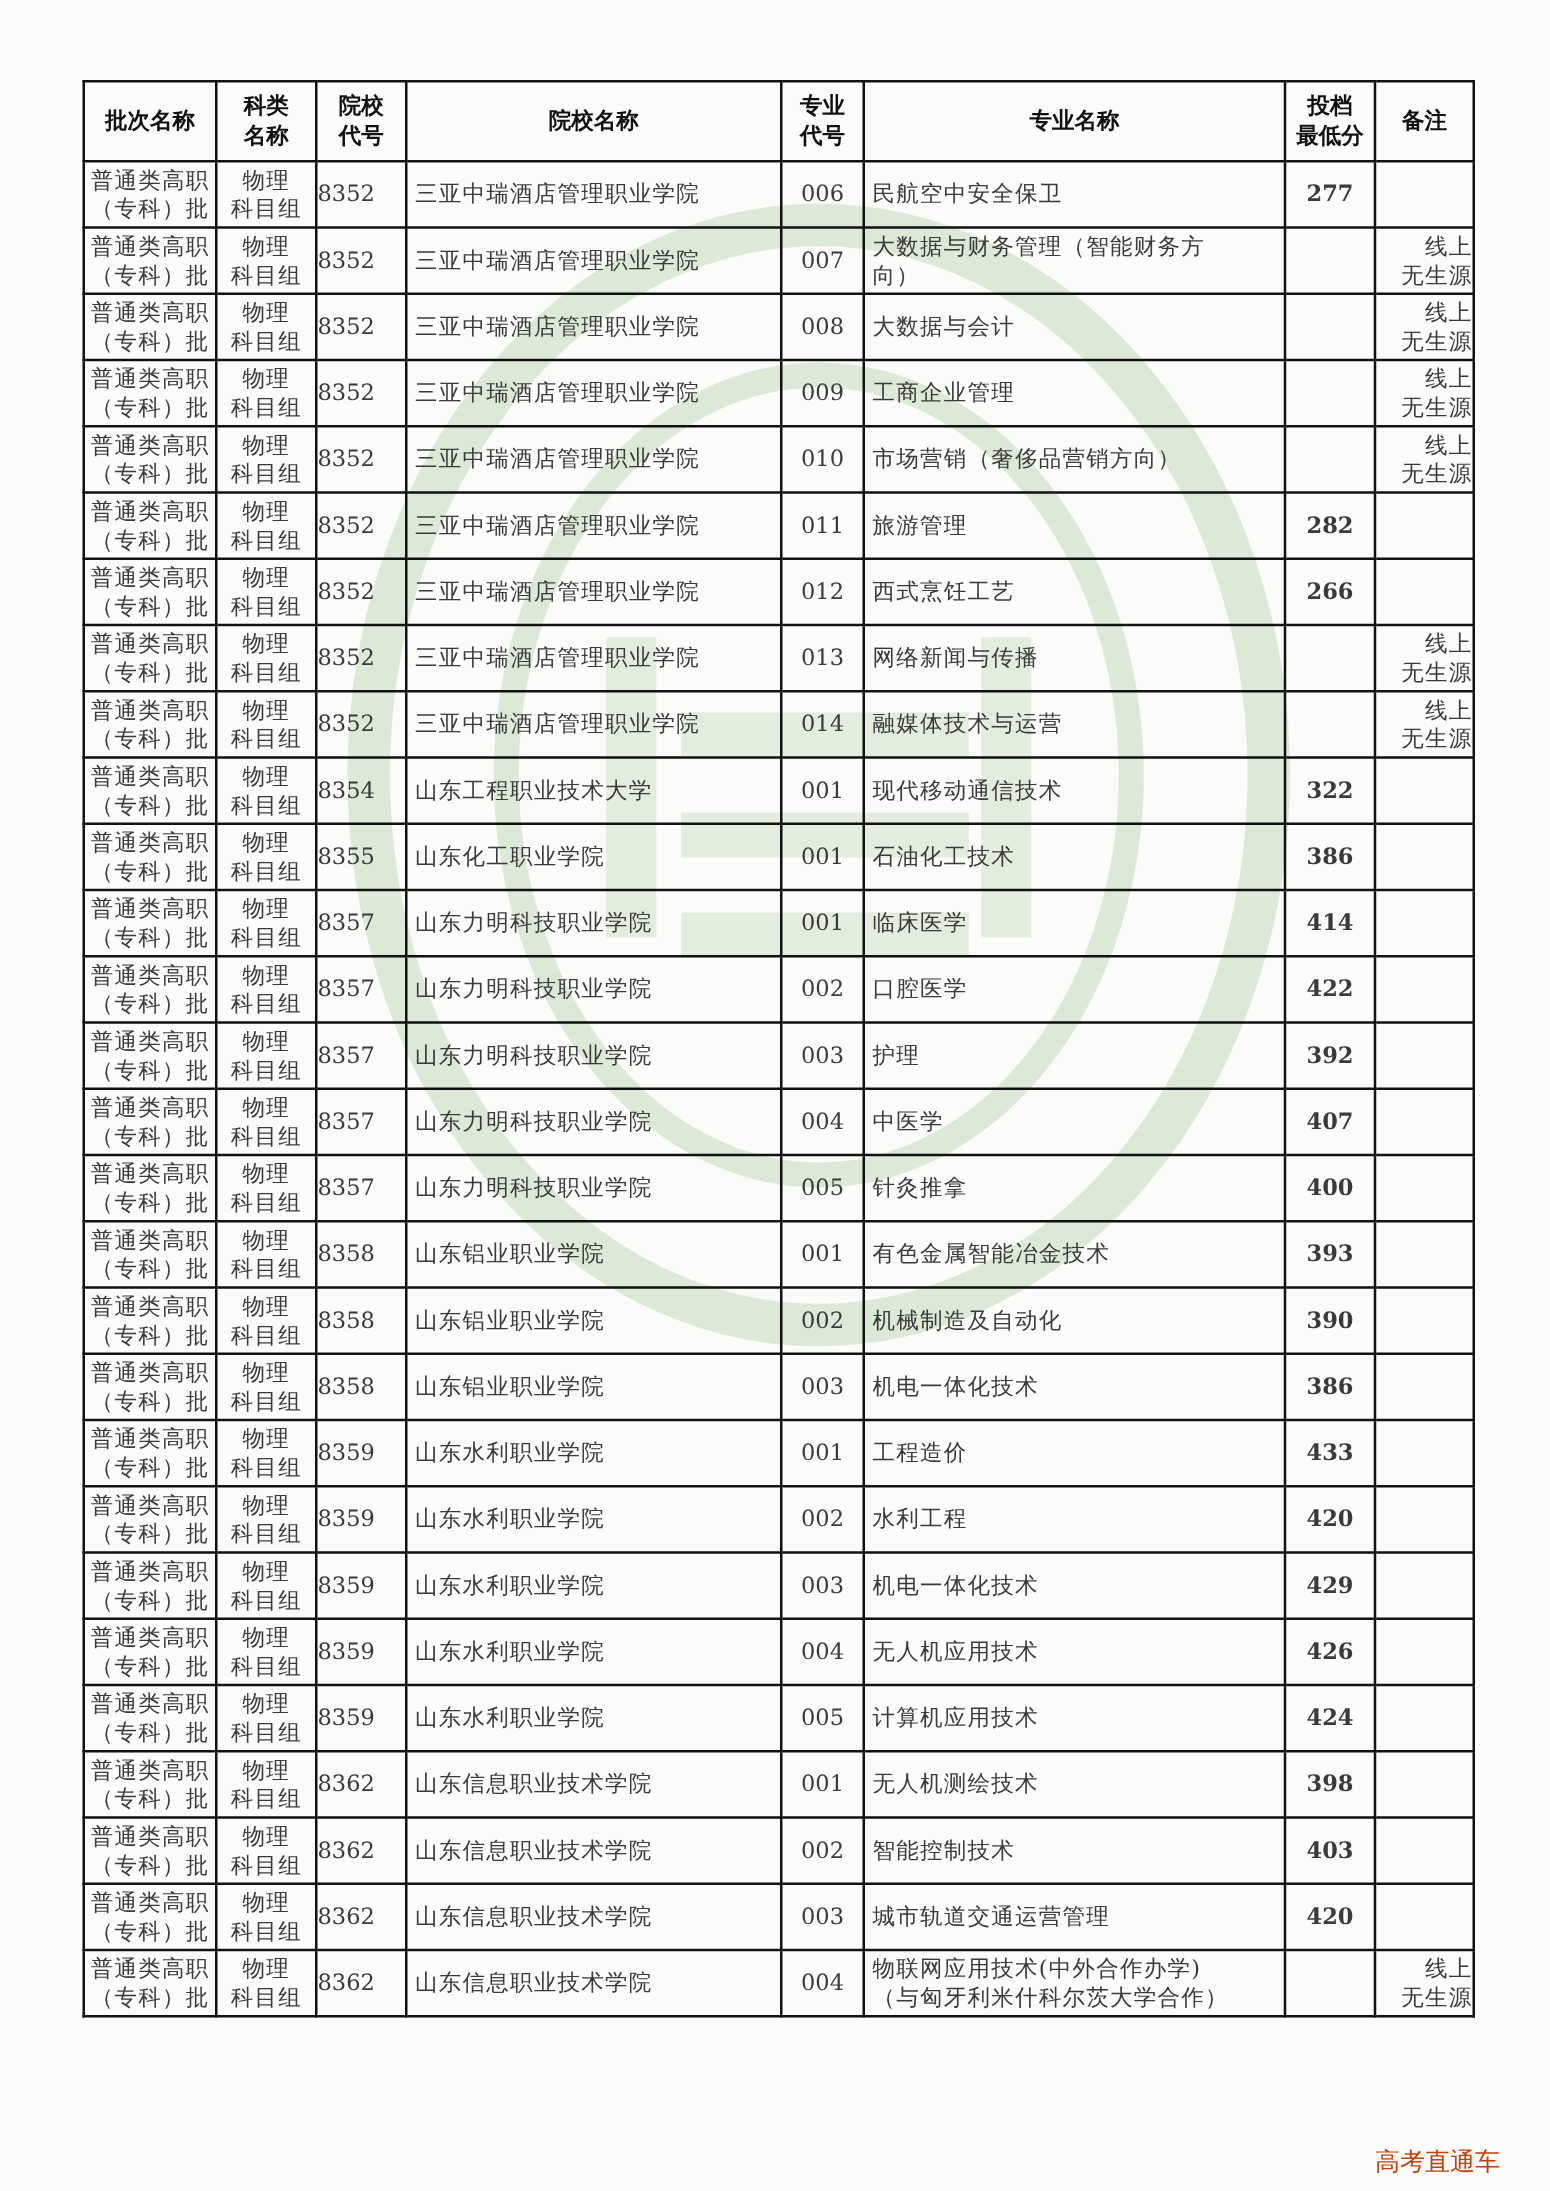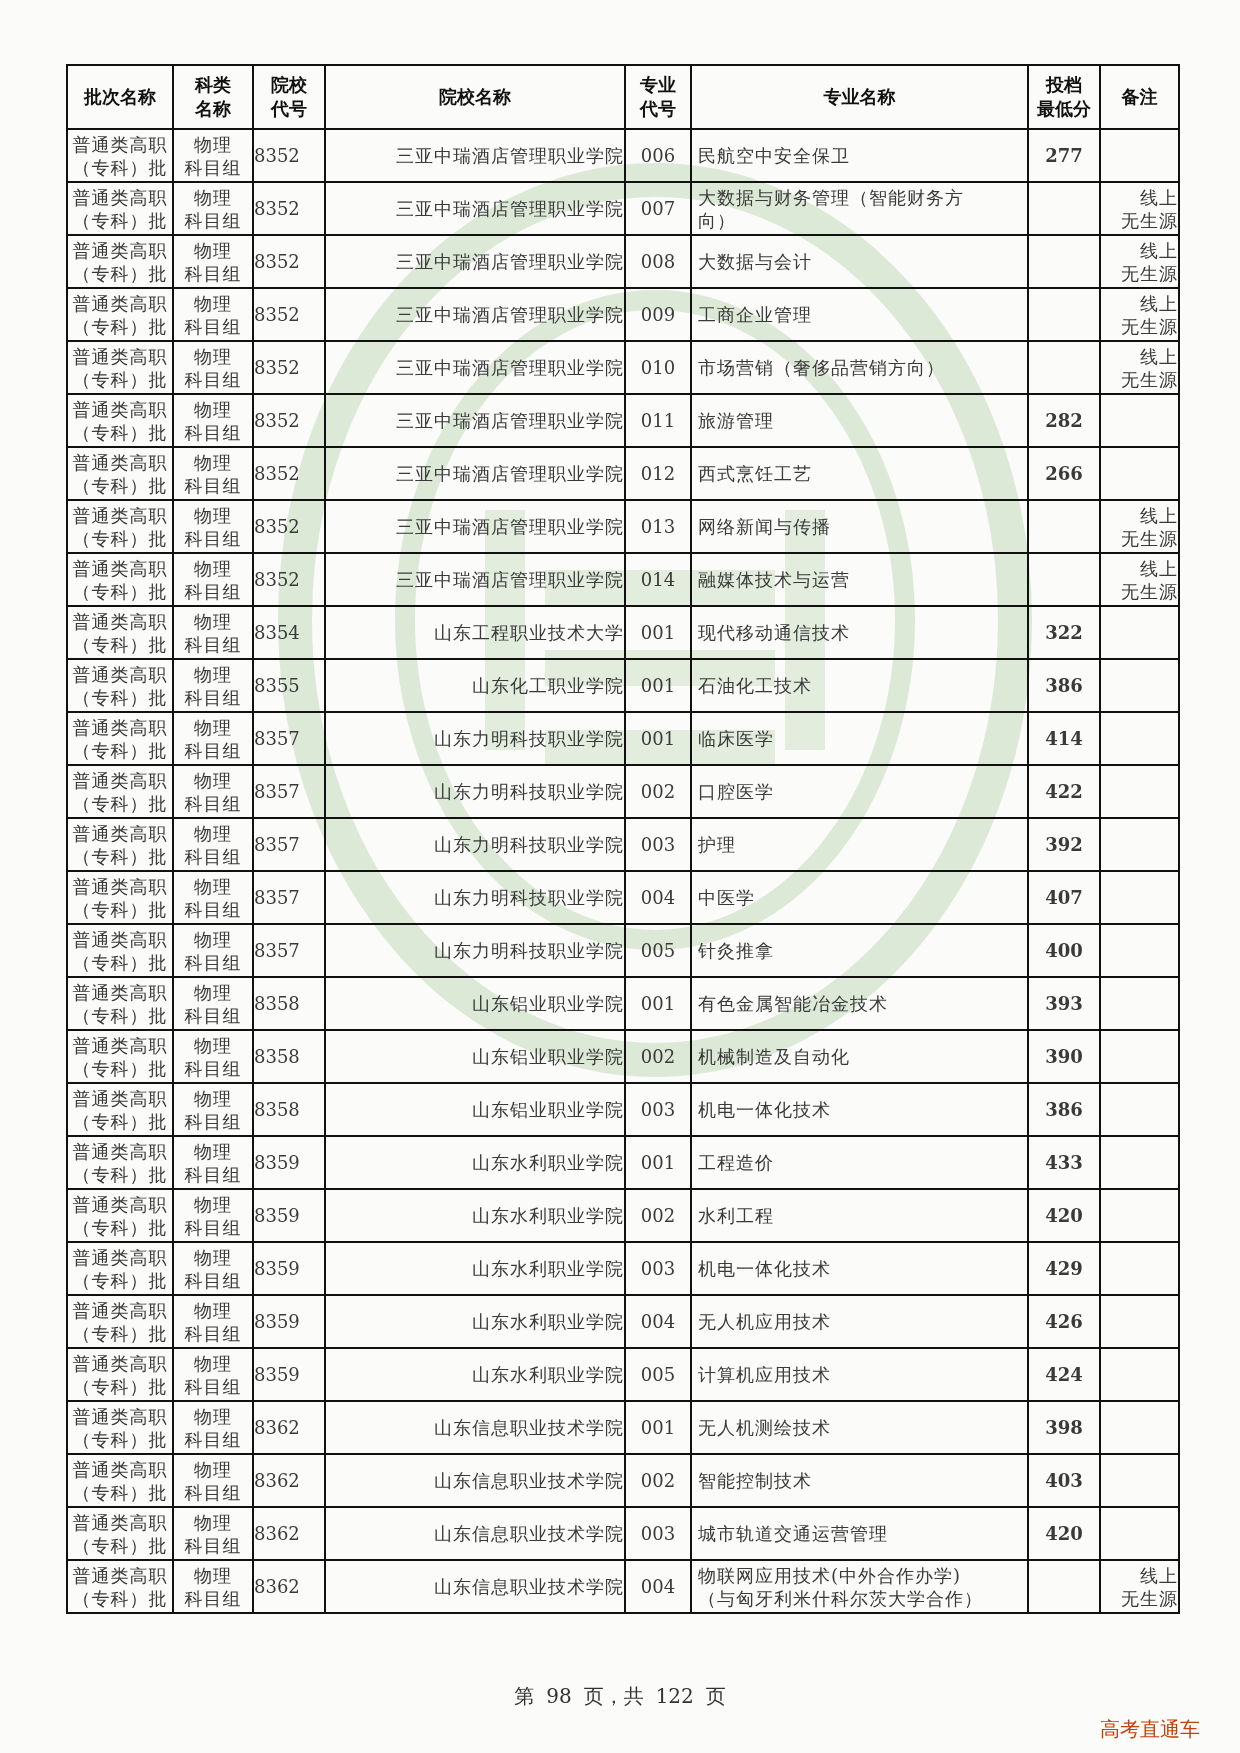--- a/index.html
+++ b/index.html
@@ -68,21 +68,21 @@
     }
     table.scores tbody td {
       height: 51px;
       font-size: 18px;
       line-height: 23px;
       color: #3a3a3a;
     }
     .c-batch { text-align: center; letter-spacing: 1px; }
     .c-cat { text-align: center; letter-spacing: 1px; }
     .c-code { text-align: left; }
-    .c-school { text-align: right; padding-left: 6px !important; letter-spacing: 1px; }
+    .c-school { text-align: left; padding-left: 6px !important; letter-spacing: 1px; }
     .c-mcode { text-align: center; }
     .c-major { text-align: left; padding-left: 6px !important; letter-spacing: 1px; border-radius: 15px; }
     .c-score { text-align: center; font-weight: bold; }
     .c-note { text-align: right; letter-spacing: 1px; }
     .two-line { display: block; }
     .footer {
       position: absolute;
       top: 1683px;
       left: 0;
       width: 1240px;
@@ -688,18 +688,15 @@
           </td>
           <td class="c-score"></td>
           <td class="c-note">
             <span class="two-line">线上</span>
             <span class="two-line">无生源</span>
           </td>
         </tr>
       </tbody>
   </table>
 
-  <div class="footer">
-    <span>第</span><span>98</span><span>页，共</span><span>122</span><span>页</span>
-  </div>
 
   <div class="corner-mark">高考直通车</div>
 </div>
 
 </body></html>

